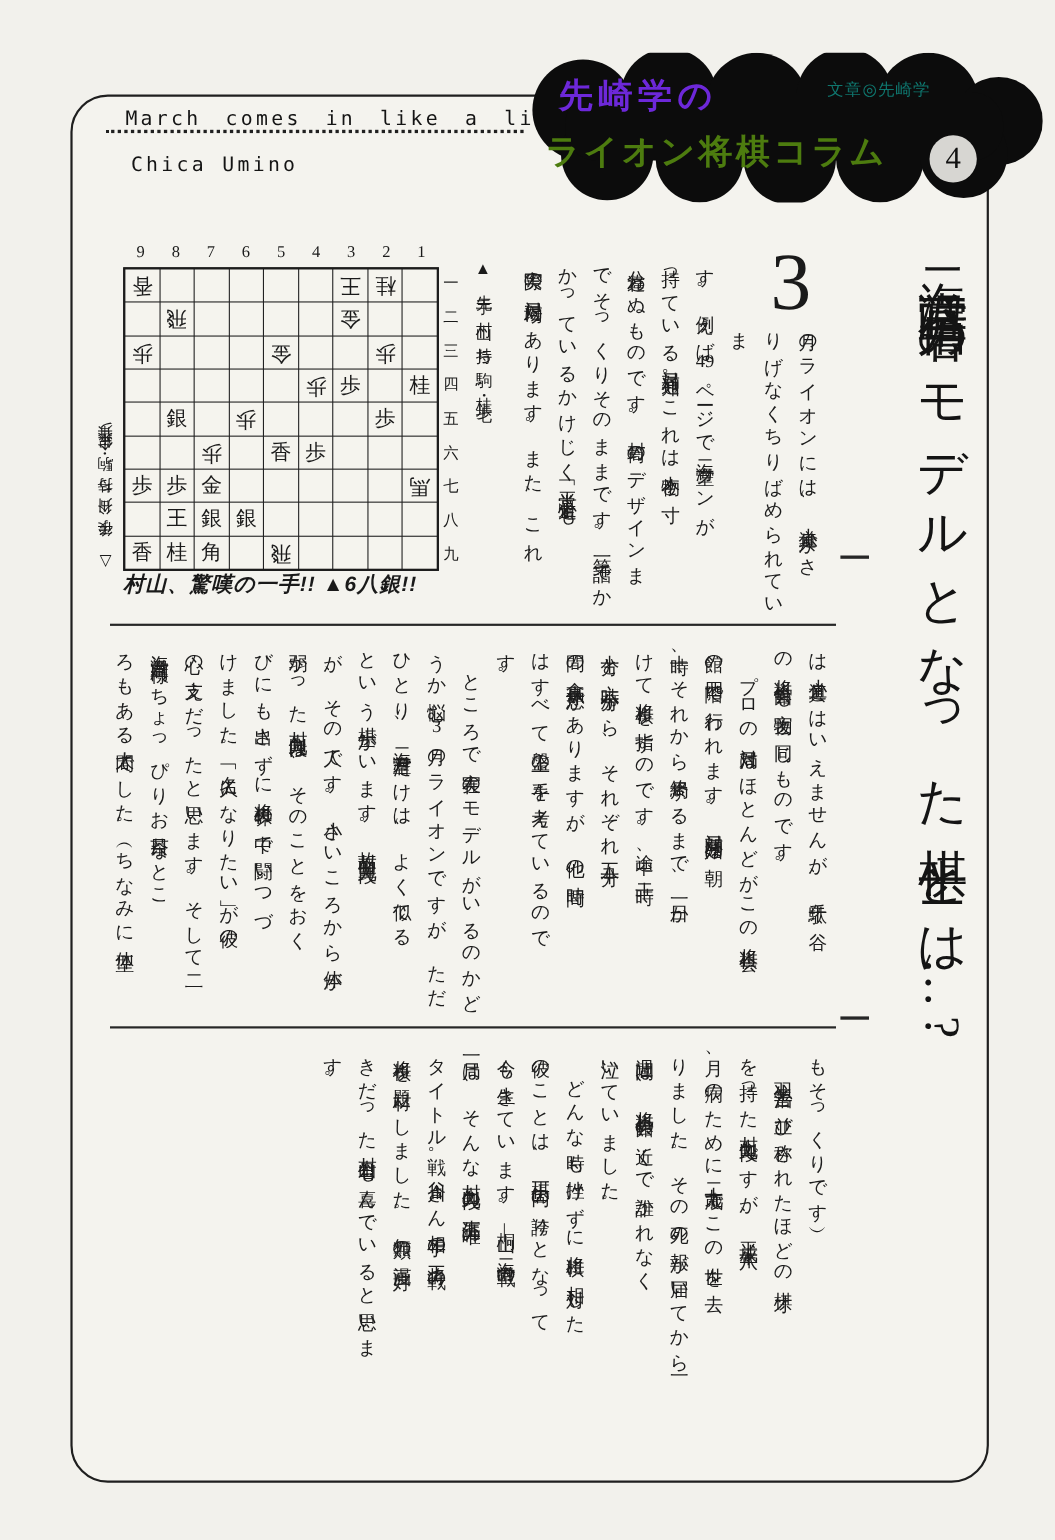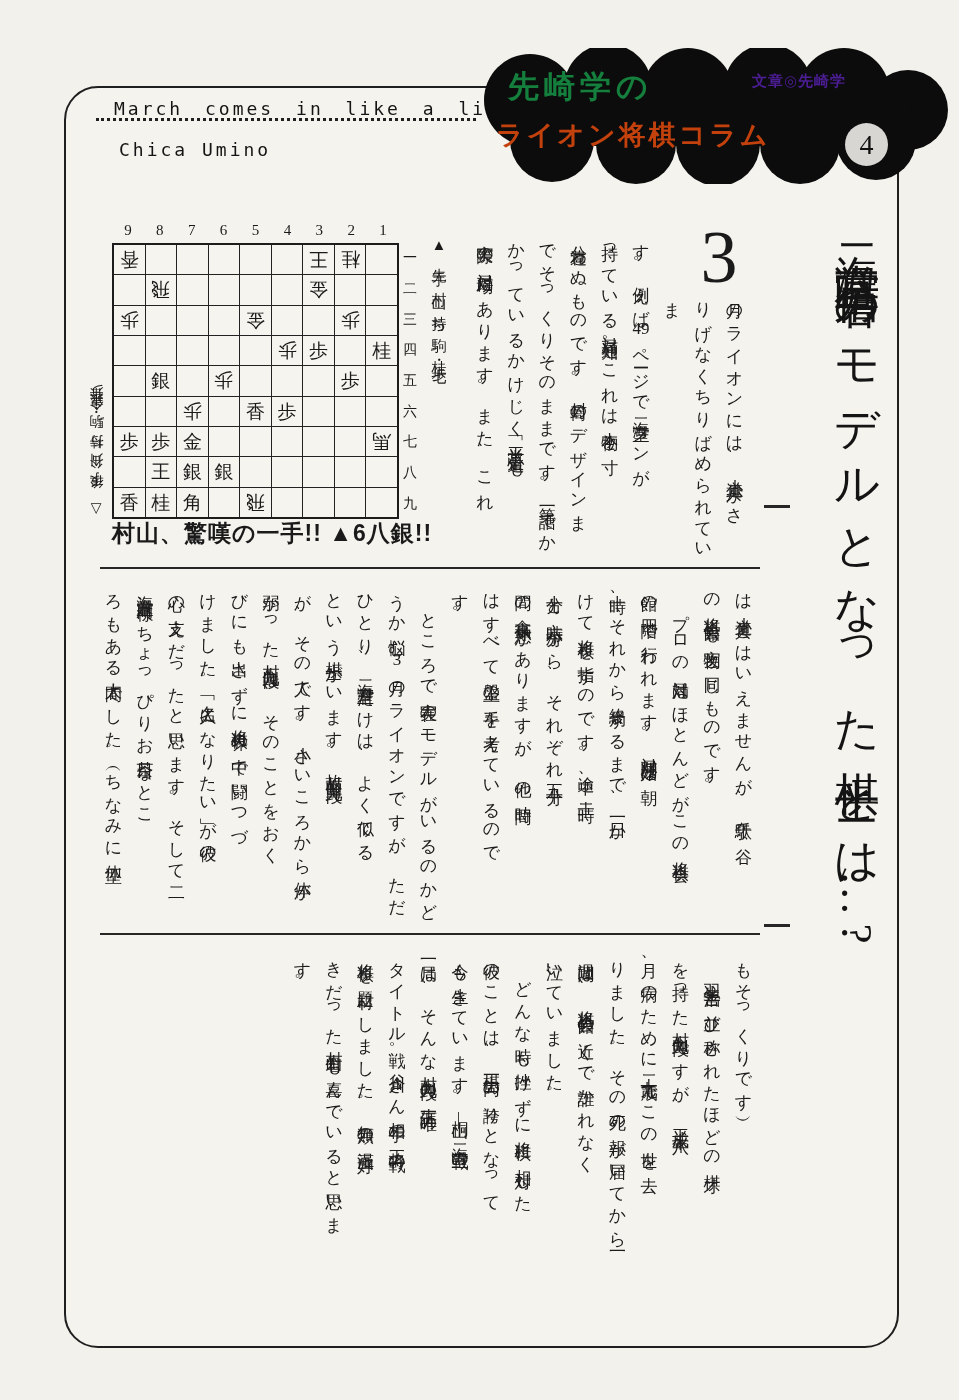--- a/index.html
+++ b/index.html
@@ -15,44 +15,44 @@
     border:2px solid #1f1f1f;border-radius:34px;background:#f4f3ee;
   }
   
   .eng-title{left:114px;top:98px;font-family:"DejaVu Sans Mono",monospace;
     font-size:18px;letter-spacing:3px;word-spacing:8px;color:#141414;}
   .eng-dotted{left:96px;top:118px;width:380px;height:0;border-bottom:3px dotted #202020;}
   .eng-author{left:119px;top:139px;font-family:"DejaVu Sans Mono",monospace;
     font-size:18px;letter-spacing:3px;color:#141414;text-align:right;}
   
   .bubble{left:478px;top:48px;width:470px;height:136px;}
-  .bubble-title1{left:508px;top:66px;font-size:31px;color:#15803d;letter-spacing:5px;font-weight:600;}
-  .bubble-title2{left:496px;top:117px;font-size:27px;color:#c2410c;letter-spacing:3px;font-weight:600;}
-  .bubble-credit{left:752px;top:72px;font-size:15px;color:#4c1d95;letter-spacing:1px;font-weight:700;}
+  .bubble-title1{left:508px;top:66px;font-size:31px;color:#6d28d9;letter-spacing:5px;font-weight:600;}
+  .bubble-title2{left:496px;top:117px;font-size:31px;color:#4d7c0f;letter-spacing:3px;font-weight:600;}
+  .bubble-credit{left:752px;top:72px;font-size:15px;color:#0f766e;letter-spacing:1px;font-weight:400;}
   .issue-badge{left:845px;top:123px;width:43px;height:43px;border-radius:50%;
     background:#d7d6d2;color:#111;font-size:28px;display:flex;align-items:center;justify-content:center;}
   
   .file-labels{left:112px;top:222px;width:287px;display:flex;font-size:15px;}
   .file-labels span{flex:1;text-align:center;}
   .board{
     left:112px;top:243px;width:287px;height:276px;background:#222;
     border:2px solid #1c1c1c;display:grid;
     grid-template-columns:repeat(9,1fr);grid-template-rows:repeat(9,1fr);gap:1px;
     box-sizing:border-box;
   }
   .cell{background:#f5f4ee;display:flex;align-items:center;justify-content:center;}
   .piece{font-size:19px;line-height:1;}
   .piece.gote{display:inline-block;transform:rotate(180deg);}
   .rank-labels{left:401px;top:243px;height:276px;width:18px;display:flex;flex-direction:column;font-size:14px;}
   .rank-labels span{flex:1;display:flex;align-items:center;justify-content:center;}
   .vtext{writing-mode:vertical-rl;text-orientation:mixed;}
   .sente-label{left:429px;top:237px;height:260px;font-size:15px;letter-spacing:3px;}
   .gote-label{left:88px;top:226px;height:292px;font-size:14px;letter-spacing:2px;transform:rotate(180deg);}
   .board-caption{left:112px;top:518px;font-family:"Liberation Sans","DejaVu Sans",sans-serif;
-    font-weight:bold;font-size:23px;letter-spacing:1px;}
+    font-weight:bold;font-size:19px;letter-spacing:1px;font-style:italic;}
   
   .headline{left:791px;top:212px;height:1090px;width:96px;font-size:45px;letter-spacing:8px;
     color:#141414;text-align:left;}
   
   .colflow{writing-mode:vertical-rl;text-orientation:mixed;}
   .colflow .col{font-size:17px;letter-spacing:2.6px;color:#1c1c1c;}
   .intro-flow{left:500px;top:232px;width:250px;height:322px;}
   .intro-flow .col{line-height:31.2px;}
   .intro-flow .col.under-cap{padding-top:58px;}
   .drop-cap{left:687px;top:220px;width:64px;text-align:center;font-size:74px;line-height:1;}

